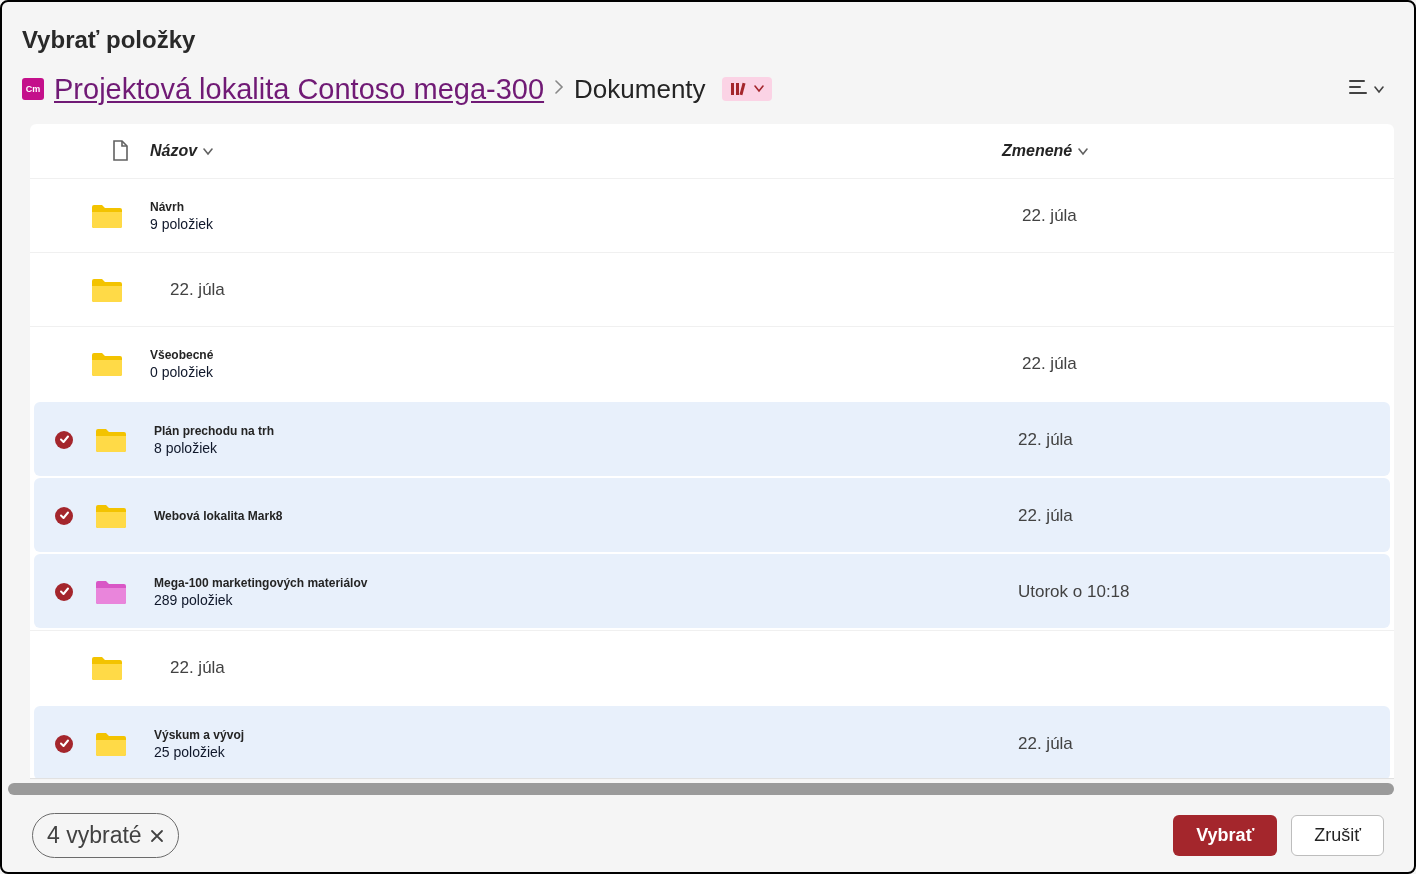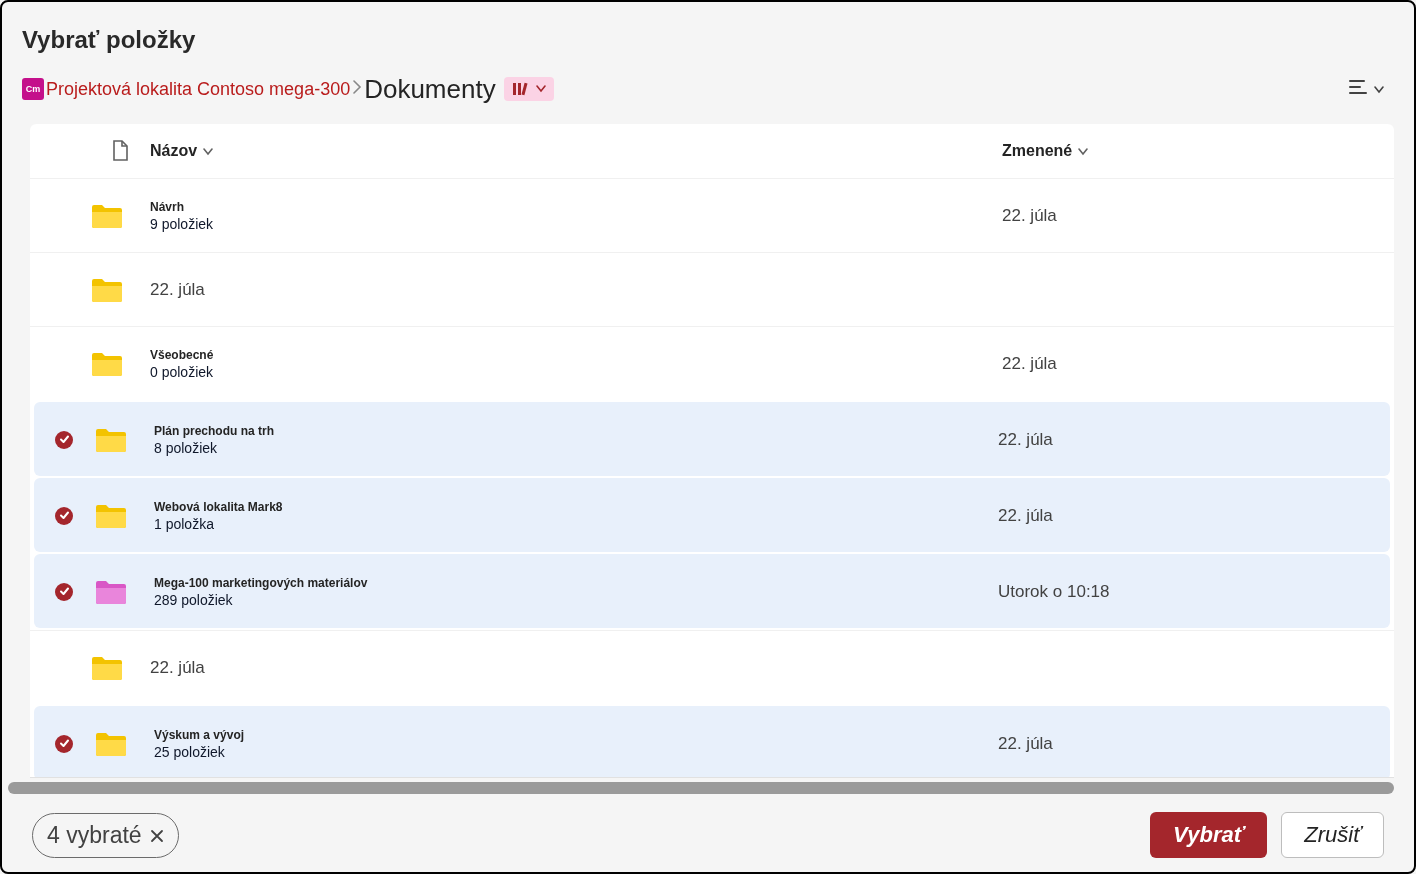--- a/index.html
+++ b/index.html
@@ -13,28 +13,28 @@
   }
   .dialog-title {
     font-size: 24px; font-weight: 600; color: #292929;
     padding: 24px 20px 18px 20px;
   }
   .breadcrumb-row {
     display: flex; align-items: center; padding: 0 20px 18px 20px;
     justify-content: space-between;
   }
   .breadcrumb {
-    display: flex; align-items: center; gap: 2px;
+    display: flex; align-items: center; gap: 10px;
   }
   .site-icon {
     width: 22px; height: 22px; background: #c4108b; border-radius: 3px;
     display: flex; align-items: center; justify-content: center;
     color: #fff; font-size: 9px; font-weight: 600;
   }
-  .crumb-link { font-size: 18px; color: #b91c1c; }
+  .crumb-link { font-size: 29px; color: #701a75; text-decoration: underline; }
   .crumb-sep { color: #888; font-size: 16px; }
   .crumb-current { font-size: 26px; font-weight: 400; color: #242424; }
   .library-chip {
     display: inline-flex; align-items: center; gap: 6px;
     background: #fbd3e5; border-radius: 4px; padding: 3px 8px;
     margin-left: 6px;
   }
   .library-chip svg { display: block; }
   .chevd { color: #a4262c; }
   .view-btn {
@@ -54,21 +54,21 @@
   .list-wrap::-webkit-scrollbar { width: 14px; }
   .list-wrap::-webkit-scrollbar-thumb { background: #b9b9b9; border-radius: 8px; }
   .list-wrap::-webkit-scrollbar-track { background: transparent; }
 
   .cols {
     display: grid;
     grid-template-columns: 60px 60px 1fr 380px;
     align-items: center;
     padding: 16px 12px 16px 0;
   }
-  .col-header { font-size: 16px; font-weight: 600; color: #242424; }
+  .col-header { font-size: 16px; font-weight: 600; color: #242424; font-style: italic; }
   .col-header.sub { display: flex; align-items: center; gap: 6px; }
   .doc-icon { color: #616161; }
 
   .row {
     display: grid;
     grid-template-columns: 60px 60px 1fr 380px;
     align-items: center;
     padding: 12px 12px 12px 0;
     border-top: 1px solid #f0f0f0;
     min-height: 74px;
@@ -79,41 +79,40 @@
   .check {
     width: 18px; height: 18px; border-radius: 50%; background: #a4262c;
     display: flex; align-items: center; justify-content: center;
     color: #fff;
   }
   .folder { width: 34px; height: 28px; position: relative; }
   .folder svg { display: block; }
   .name-col { display: flex; flex-direction: column; gap: 2px; }
   .fname { font-size: 12px; font-weight: 600; color: #242424; }
   .fmeta { font-size: 14px; color: #0f172a; }
-  .date-col { font-size: 17px; color: #424242; }
+  .date-col { font-size: 17px; color: #424242; margin-left: 20px; }
 
   .hscroll {
     height: 12px; margin: 4px 20px 0 6px; background: #9a9a9a; border-radius: 6px;
   }
 
   .footer {
     display: flex; align-items: center; justify-content: space-between;
     padding: 18px 30px 14px 30px;
   }
   .sel-pill {
     display: inline-flex; align-items: center; gap: 8px;
     border: 1.5px solid #6b6b6b; border-radius: 999px;
     padding: 8px 14px; color: #424242; font-size: 23px;
   }
   .sel-pill .x { color: #424242; cursor: pointer; }
   .btns { display: flex; gap: 14px; }
   .btn {
-    padding: 9px 22px; border-radius: 6px; font-size: 22px; cursor: pointer;
+    padding: 9px 22px; border-radius: 6px; font-size: 18px; cursor: pointer;
     border: 1px solid transparent;
-    font-style: italic;
   }
   .btn-primary { background: #a4262c; color: #fff; font-weight: 600; }
   .btn-secondary { background: #fff; color: #242424; border: 1px solid #bdbdbd; }
 </style>
 </head>
 <body>
 
 <div class="dialog">
 
   <div class="dialog-title">Vybrať položky</div>
@@ -249,21 +248,20 @@
             </div>
           </div>
           <div class="folder">
             <svg width="34" height="28" viewBox="0 0 34 28">
     <path d="M2 5 Q2 3 4 3 H12 L15 6 H30 Q32 6 32 8 V24 Q32 26 30 26 H4 Q2 26 2 24 Z" fill="#f3c300"></path>
     <path d="M2 10 H32 V24 Q32 26 30 26 H4 Q2 26 2 24 Z" fill="#ffda47"></path>
   </svg>
           </div>
           <div class="name-col">
             <div class="fname">Webová lokalita Mark8</div>
-            <div class="fmeta">1 položka</div>
           </div>
           <div class="date-col">22. júla</div>
         </div>
         <div class="row selected">
           <div class="sel-col">
             <div class="check">
               <svg width="11" height="11" viewBox="0 0 11 11">
                 <path d="M2 5.5 L4.5 8 L9 2.5" stroke="#fff" stroke-width="2" fill="none" stroke-linecap="round" stroke-linejoin="round"></path>
               </svg>
             </div>

